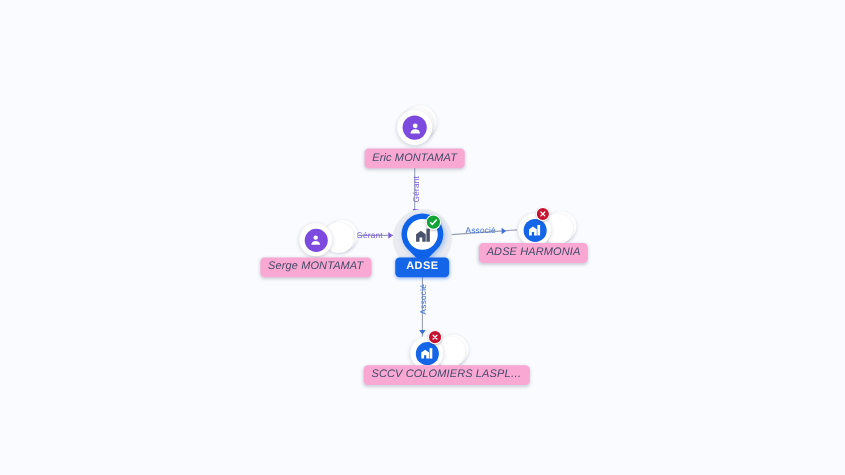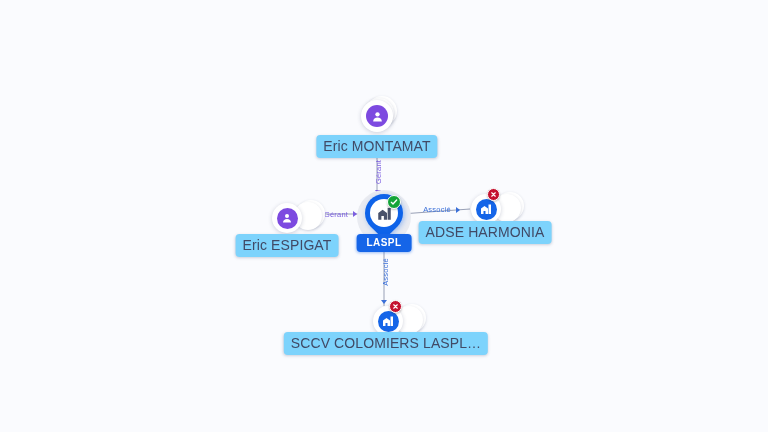--- a/index.html
+++ b/index.html
@@ -67,29 +67,30 @@
     box-shadow: 0 1px 2px rgba(0,0,0,.25);
     border: 1.5px solid #ffffff;
     box-sizing: border-box;
   }
   .badge.ok { background: #13a438; }
   .badge.ko { background: #c41230; }
 
   
   .nlabel {
     position: absolute;
-    background: #7dd3fc;
+    background: #f9a8d4;
     color: #414a66;
-    font-size: 14px;
+    font-size: 10px;
     letter-spacing: .1px;
     white-space: nowrap;
     padding: 3px 7px 4px 7px;
     border-radius: 4px;
     box-shadow: 0 1px 3px rgba(40,50,90,.22);
     transform: translateX(-50%);
+    font-style: italic;
   }
   .pill {
     position: absolute;
     background: #1565e8;
     color: #ffffff;
     font-size: 10px;
     font-weight: bold;
     letter-spacing: .4px;
     white-space: nowrap;
     padding: 3px 10px 4px 10px;
@@ -206,21 +207,21 @@
     <div class="stack" style="left:297px; top:200px; width:28px; height:28px;"></div>
     <div class="stack" style="left:294px; top:202px; width:28px; height:28px;"></div>
     <div class="disc" style="left:272px; top:203px; width:30px; height:30px;">
       <div class="inner person" style="width:21px; height:21px;">
         <svg width="12" height="12" viewBox="0 0 24 24" fill="#ffffff">
           <circle cx="12" cy="8" r="4"></circle>
           <path d="M4 21c0-4.4 3.6-7 8-7s8 2.6 8 7z"></path>
         </svg>
       </div>
     </div>
-    <div class="nlabel" style="left:287px; top:234px;">Eric ESPIGAT</div>
+    <div class="nlabel" style="left:287px; top:234px;">Serge MONTAMAT</div>
   </div>
 
   <div class="node">
     <div class="stack" style="left:496px; top:192px; width:28px; height:28px;"></div>
     <div class="stack" style="left:493px; top:194px; width:28px; height:28px;"></div>
     <div class="disc" style="left:471px; top:194px; width:30px; height:30px;">
       <div class="inner company" style="width:21px; height:21px;">
         <svg width="12" height="12" viewBox="0 0 24 24" fill="#ffffff">
           <path d="M2 22V11l7-5 7 5v11h-5v-6H7v6z"></path>
           <rect x="17" y="3" width="5" height="19"></rect>
@@ -244,34 +245,34 @@
           <path d="M2 22V11l7-5 7 5v11h-5v-6H7v6z"></path>
           <rect x="17" y="3" width="5" height="19"></rect>
         </svg>
       </div>
     </div>
     <div class="badge ko" style="left:389px; top:300px; width:13px; height:13px;">
       <svg width="7" height="7" viewBox="0 0 24 24" stroke="#ffffff" stroke-width="4" stroke-linecap="round" fill="none">
         <path d="M6 6l12 12M18 6L6 18"></path>
       </svg>
     </div>
-    <div class="nlabel" style="left:386px; top:332px;">SCCV COLOMIERS LASPL…</div>
+    <div class="nlabel" style="left:406px; top:332px;">SCCV COLOMIERS LASPL…</div>
   </div>
 
   <div class="node">
     <div class="halo" style="left:357px; top:190px; width:54px; height:54px;"></div>
     <div class="pin" style="left:365px; top:194px;">
       <div class="pin-hole">
         <svg width="15" height="15" viewBox="0 0 24 24" fill="#49526b">
           <path d="M2 22V11l7-5 7 5v11h-5v-6H7v6z"></path>
           <rect x="17" y="3" width="5" height="19"></rect>
         </svg>
       </div>
     </div>
     <div class="badge ok" style="left:387px; top:195px; width:14px; height:14px;">
       <svg width="8" height="8" viewBox="0 0 24 24" stroke="#ffffff" stroke-width="4" stroke-linecap="round" stroke-linejoin="round" fill="none">
         <path d="M4 13l5 5L20 6"></path>
       </svg>
     </div>
-    <div class="pill" style="left:384px; top:234px;">LASPL</div>
+    <div class="pill" style="left:384px; top:234px;">ADSE</div>
   </div>
 
 </div>
 
 </body></html>

